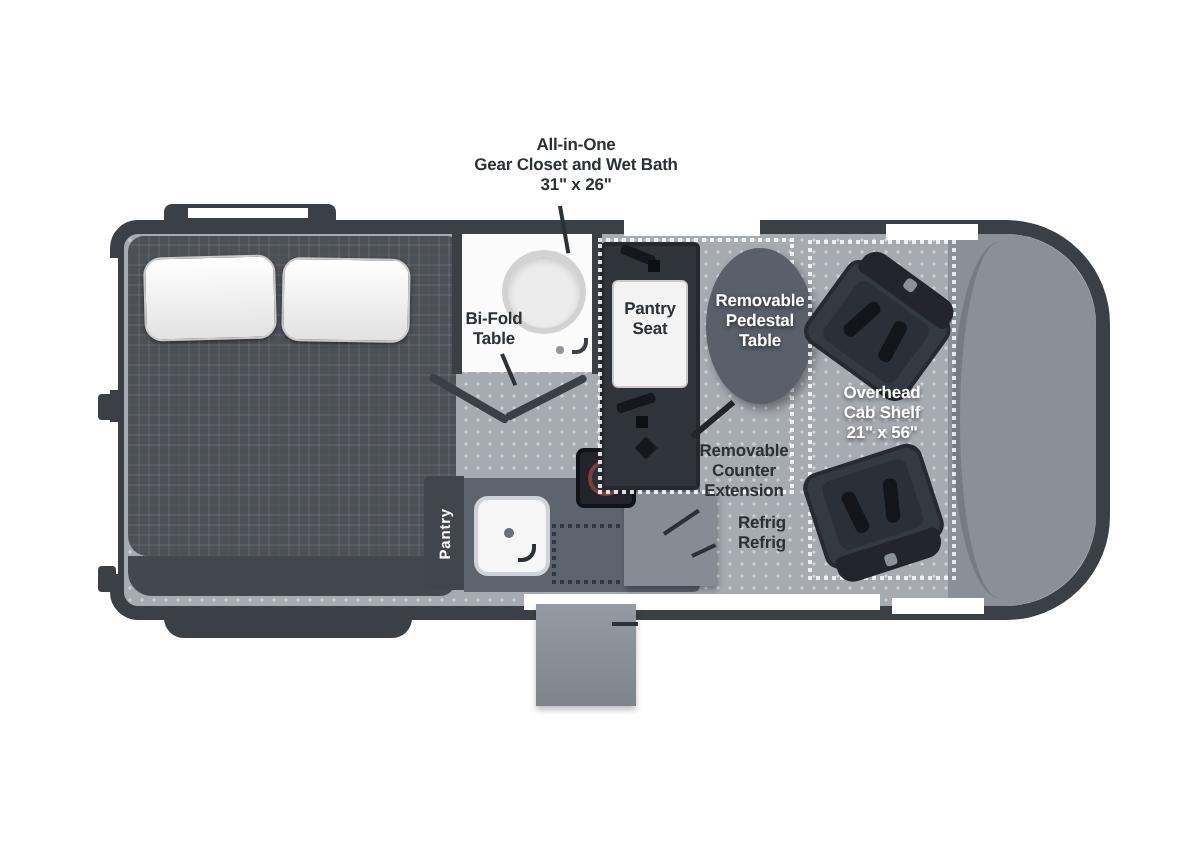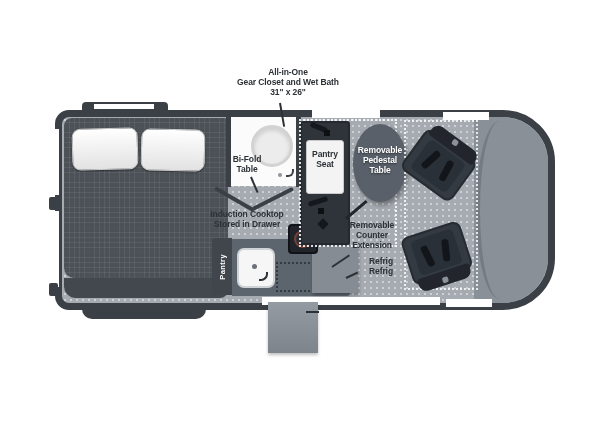--- a/index.html
+++ b/index.html
@@ -227,25 +227,26 @@
     <div>Pantry</div>
     <div>Seat</div>
   </div>
 
   <div class="lbl light" id="pedestal-label">
     <div>Removable</div>
     <div>Pedestal</div>
     <div>Table</div>
   </div>
 
-
-  <div class="lbl" id="cooktop-label">
-    <div>Induction Cooktop</div>
-    <div>Stored in Drawer</div>
-  </div>
+  <div class="lbl light" id="cabshelf-label">
+    <div>Overhead</div>
+    <div>Cab Shelf</div>
+    <div>21" x 56"</div>
+  </div>
+
 
   <div class="lbl" id="ext-label">
     <div>Removable</div>
     <div>Counter</div>
     <div>Extension</div>
   </div>
   <div class="leader" id="ext-leader"></div>
 
   <div class="lbl" id="refrig-label">
     <div>Refrig</div>

